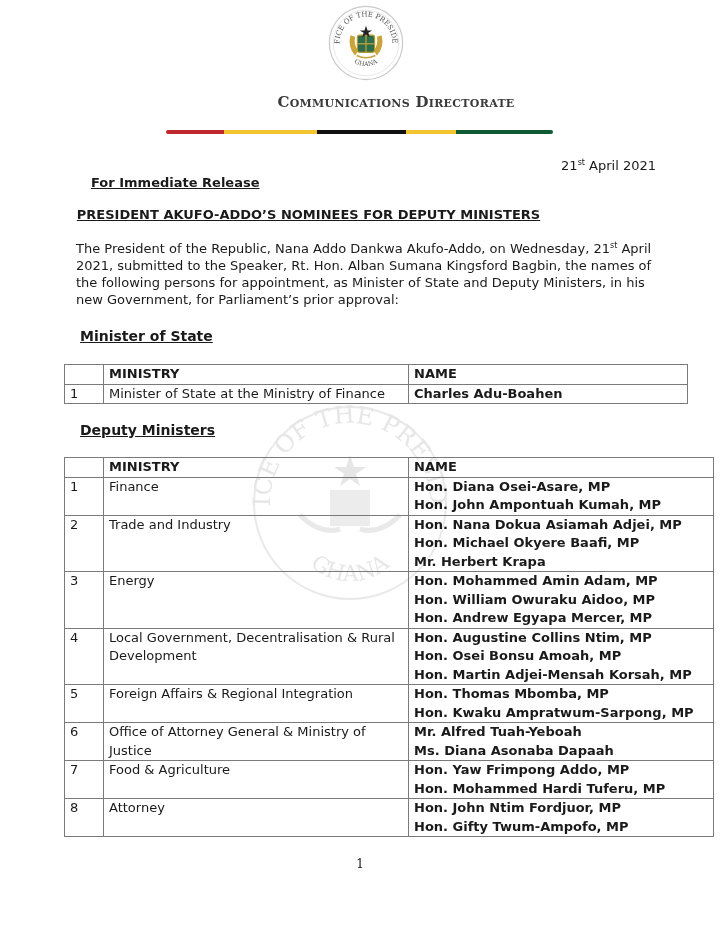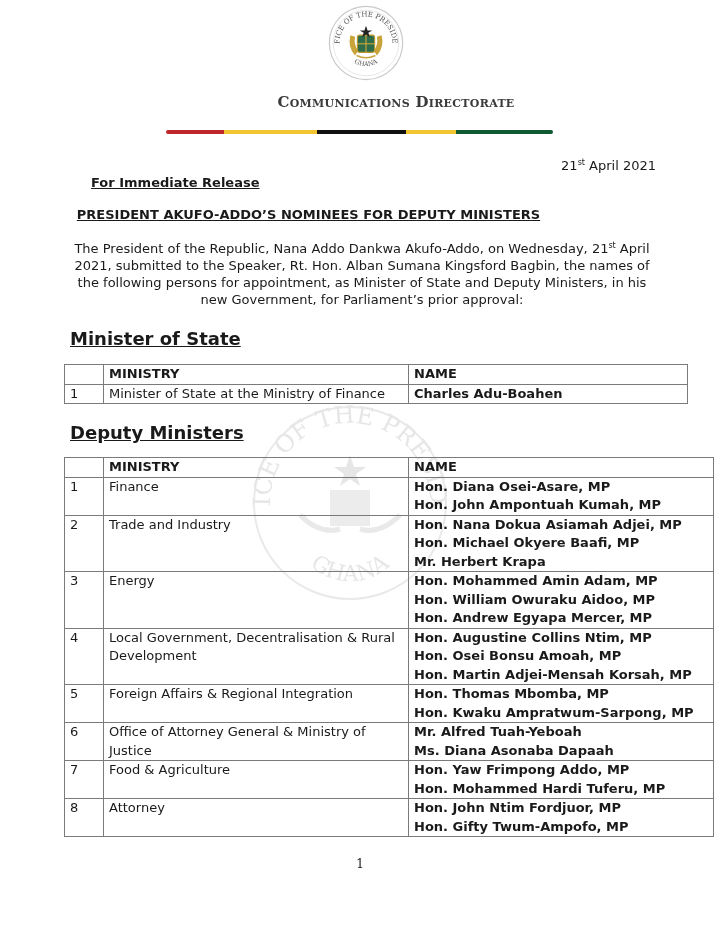--- a/index.html
+++ b/index.html
@@ -13,24 +13,24 @@
   .lh1 { top:93px; font-size:15px; font-weight:bold; letter-spacing:0.3px; font-variant:small-caps; }
   .lh2 { top:110px; font-size:10.5px; font-weight:bold; letter-spacing:0.6px; }
 
   .flag-bar { position:absolute; left:166px; top:130px; width:387px; height:4px; display:flex; border-radius:2px; overflow:hidden; }
   .flag-bar span { display:block; height:100%; }
 
   .date { position:absolute; right:64px; top:158px; font-size:13px; }
   .date sup { font-size:8px; }
   .release { position:absolute; left:64px; top:175px; font-size:13px; font-weight:bold; text-decoration:underline;margin-left:27px; }
   .doc-title { position:absolute; left:0; width:617px; top:207px; text-align:center; font-size:13px; font-weight:bold; text-decoration:underline; }
-  .intro { position:absolute; left:64px; top:240px; width:596px; font-size:13px; line-height:17px;text-align:center; }
+  .intro { position:absolute; left:76px; top:240px; width:596px; font-size:13px; line-height:17px; }
   .intro sup { font-size:8px; line-height:0; }
 
-  .section-heading { position:absolute; left:70px; font-size:18px; font-weight:bold; text-decoration:underline; }
+  .section-heading { position:absolute; left:80px; font-size:14px; font-weight:bold; text-decoration:underline; }
 
   table.tbl { position:absolute; left:64px; border-collapse:collapse; font-size:13px; line-height:18.5px; }
   table.tbl td, table.tbl th { border:1.2px solid #7a7a7a; padding:0 5px; vertical-align:top; text-align:left; }
   table.tbl th { font-weight:bold; }
   .c-num { width:28px; }
   .c-min { width:294px; }
   .c-name-s { width:268px; }
   .c-name-d { width:294px; }
   .name-line { display:block; white-space:nowrap;font-weight:bold; }
 

